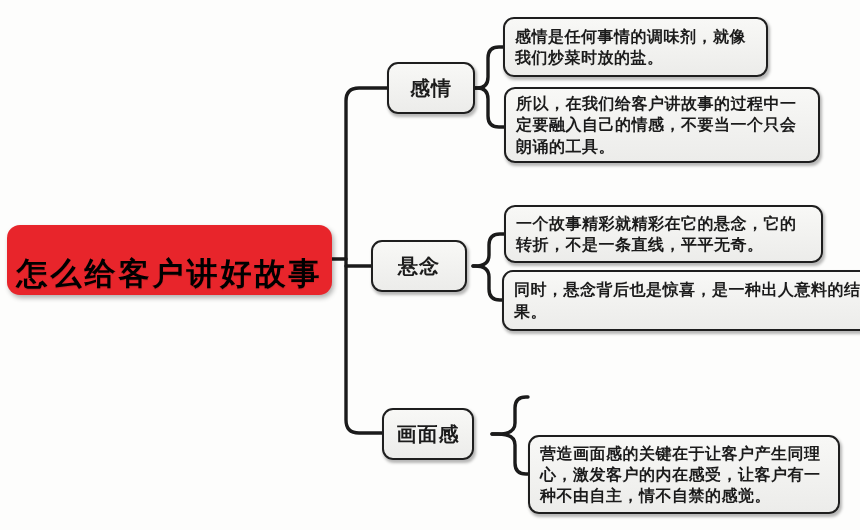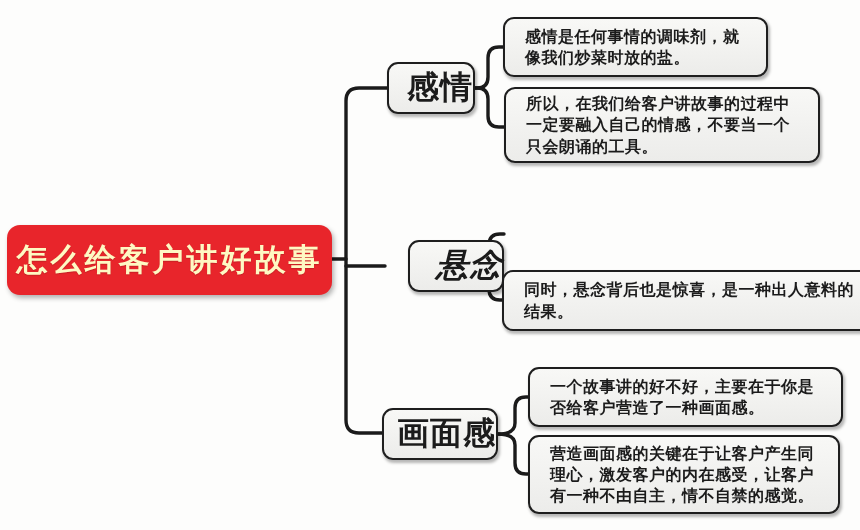--- a/index.html
+++ b/index.html
@@ -25,42 +25,42 @@
     box-sizing:border-box;
     border:2.5px solid #1e1e1e;
     border-radius:11px;
     background:linear-gradient(180deg,#f8f8f6 0%,#ececea 100%);
     box-shadow:1.5px 2.5px 3px rgba(0,0,0,0.28);
     color:#1b1b1b;
     display:flex;
     align-items:center;
   }
   .branch{
-    justify-content:flex-end;
-    font-size:32px;
+    justify-content:center;
+    font-size:20px;
     font-weight:bold;
     letter-spacing:1px;
   }
   .leaf{
-    padding:5px 20px;
+    padding:5px 10px;
     font-size:16px;
     font-weight:bold;
     line-height:1.32;
     letter-spacing:0.5px;
   }
   .root-node{
     position:absolute;
     border-radius:13px;
     background:#e8252b;
-    color:#fef9c3;
+    color:#000000;
     font-size:31px;
     font-weight:bold;
     letter-spacing:3px;
     display:flex;
-    align-items:center;
+    align-items:flex-end;
     justify-content:center;
     box-shadow:2px 3px 5px rgba(0,0,0,0.3);
     text-shadow:0 1px 1px rgba(0,0,0,0.15);
   }
 </style>
 </head>
 <body>
 
 <div class="canvas">
 
@@ -85,42 +85,42 @@
   </svg>
 
   <div class="root-node" style="left:7px;top:225px;width:325px;height:70px;">
     <span>怎么给客户讲好故事</span>
   </div>
 
   <div class="node branch" style="left:387px;top:62px;width:88px;height:52px;">
     <span>感情</span>
   </div>
 
-  <div class="node branch" style="left:408px;top:240px;width:96px;height:52px;font-style:italic;">
+  <div class="node branch" style="left:371px;top:240px;width:96px;height:52px;">
     <span>悬念</span>
   </div>
 
-  <div class="node branch" style="left:382px;top:408px;width:116px;height:52px;">
+  <div class="node branch" style="left:382px;top:408px;width:92px;height:52px;">
     <span>画面感</span>
   </div>
 
   <div class="node leaf" style="left:503px;top:17px;width:265px;height:60px;">
     <span>感情是任何事情的调味剂，就像我们炒菜时放的盐。</span>
   </div>
 
   <div class="node leaf" style="left:504px;top:87px;width:316px;height:76px;">
     <span> 所以，在我们给客户讲故事的过程中一定要融入自己的情感，不要当一个只会朗诵的工具。</span>
   </div>
 
+  <div class="node leaf" style="left:504px;top:205px;width:319px;height:58px;">
+    <span> 一个故事精彩就精彩在它的悬念，它的转折，不是一条直线，平平无奇。</span>
+  </div>
 
   <div class="node leaf" style="left:502px;top:270px;width:376px;height:61px;">
     <span> 同时，悬念背后也是惊喜，是一种出人意料的结果。</span>
   </div>
 
-  <div class="node leaf" style="left:528px;top:367px;width:315px;height:60px;">
-    <span> 一个故事讲的好不好，主要在于你是否给客户营造了一种画面感。</span>
-  </div>
 
   <div class="node leaf" style="left:528px;top:435px;width:312px;height:79px;">
     <span> 营造画面感的关键在于让客户产生同理心，激发客户的内在感受，让客户有一种不由自主，情不自禁的感觉。</span>
   </div>
 
 </div>
 
 </body></html>

